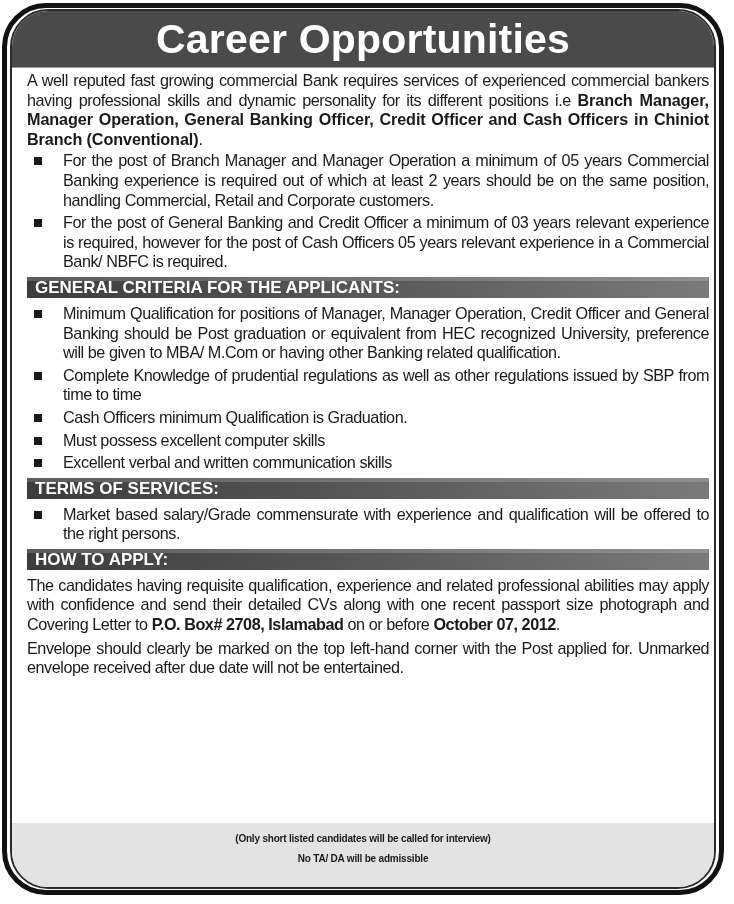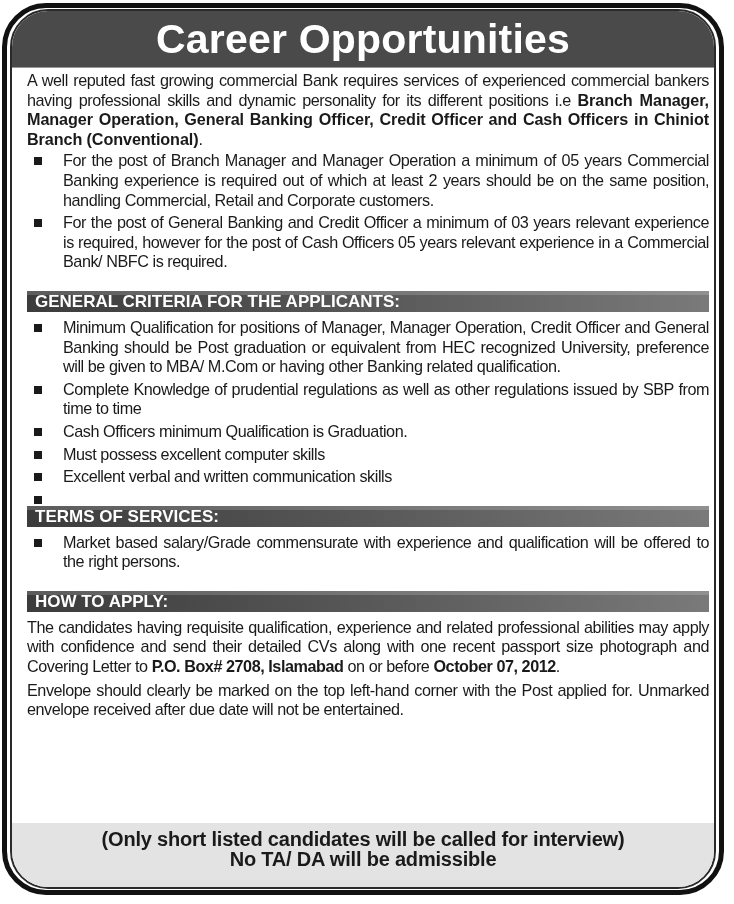--- a/index.html
+++ b/index.html
@@ -86,21 +86,21 @@
     ul.bullets li .bullet {
       position: absolute;
       left: 7px;
       top: 6px;
       width: 8px;
       height: 8px;
       background: #1a1a1a;
     }
     .section-header {
       height: 21px;
-      margin: 19px 0 6px 0;
+      margin: 5px 0 6px 0;
       background: linear-gradient(to right, #3c3c3c 0%, #555 45%, #7a7a7a 100%);
       position: relative;
       color: #ffffff;
       font-weight: bold;
       font-size: 17px;
       line-height: 21px;
       padding-left: 8px;
       letter-spacing: 0px;
     }
     .section-header::before {
@@ -124,21 +124,21 @@
       height: 64px;
       background: #e3e3e3;
     }
     .footer-text {
       position: absolute;
       left: 0;
       top: 6px;
       width: 100%;
       text-align: center;
       font-weight: bold;
-      font-size: 20px;
+      font-size: 10px;
       line-height: 20px;
       letter-spacing: -0.2px;
     }
   </style>
 </head>
 <body>
 
 <div class="frame-outer"></div>
 
 <div class="frame-inner">

